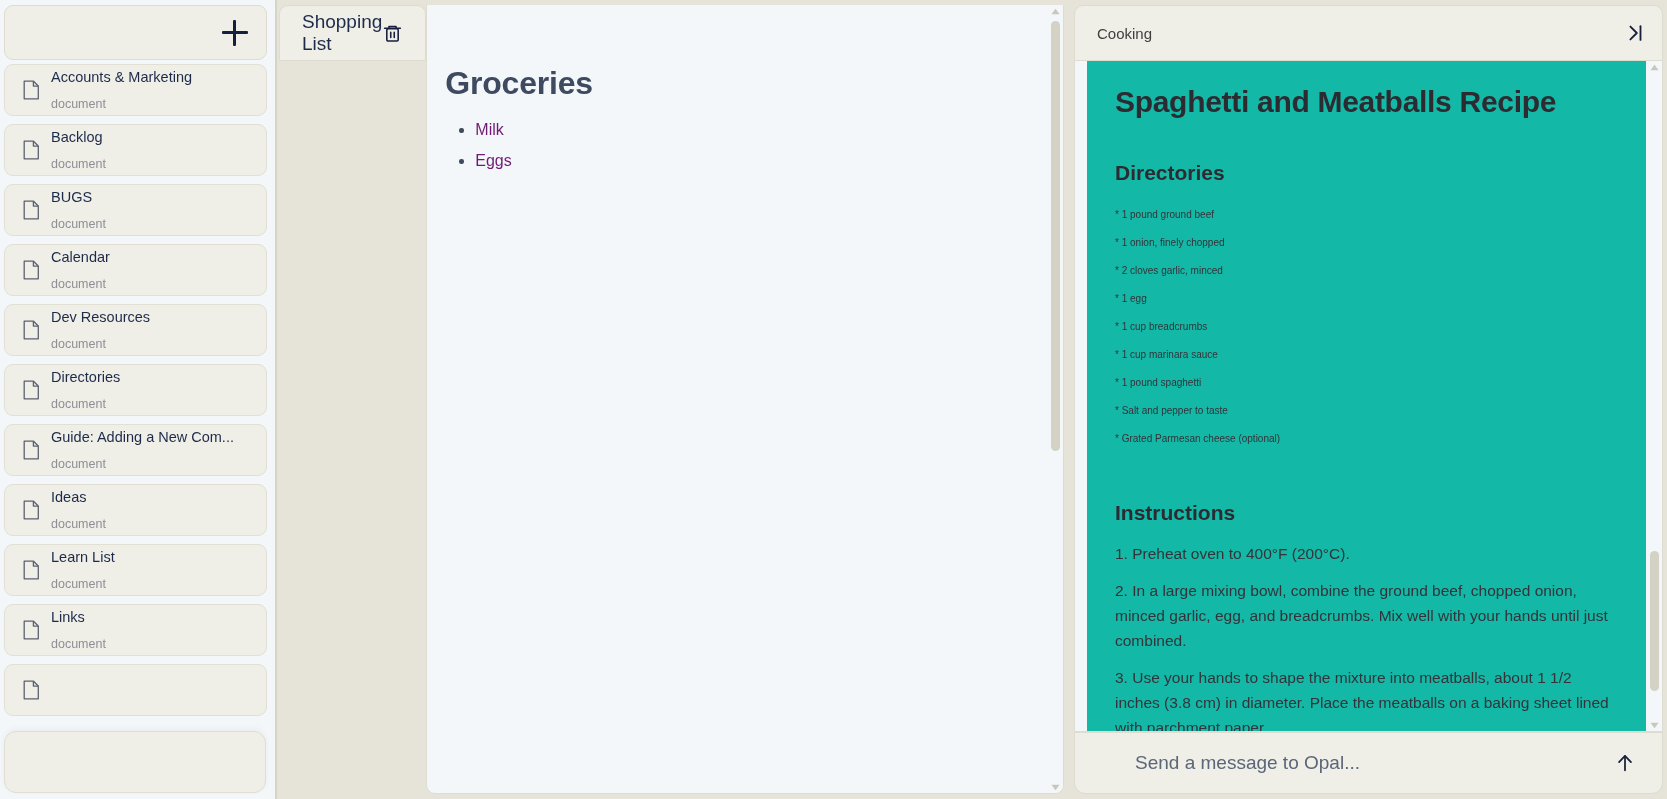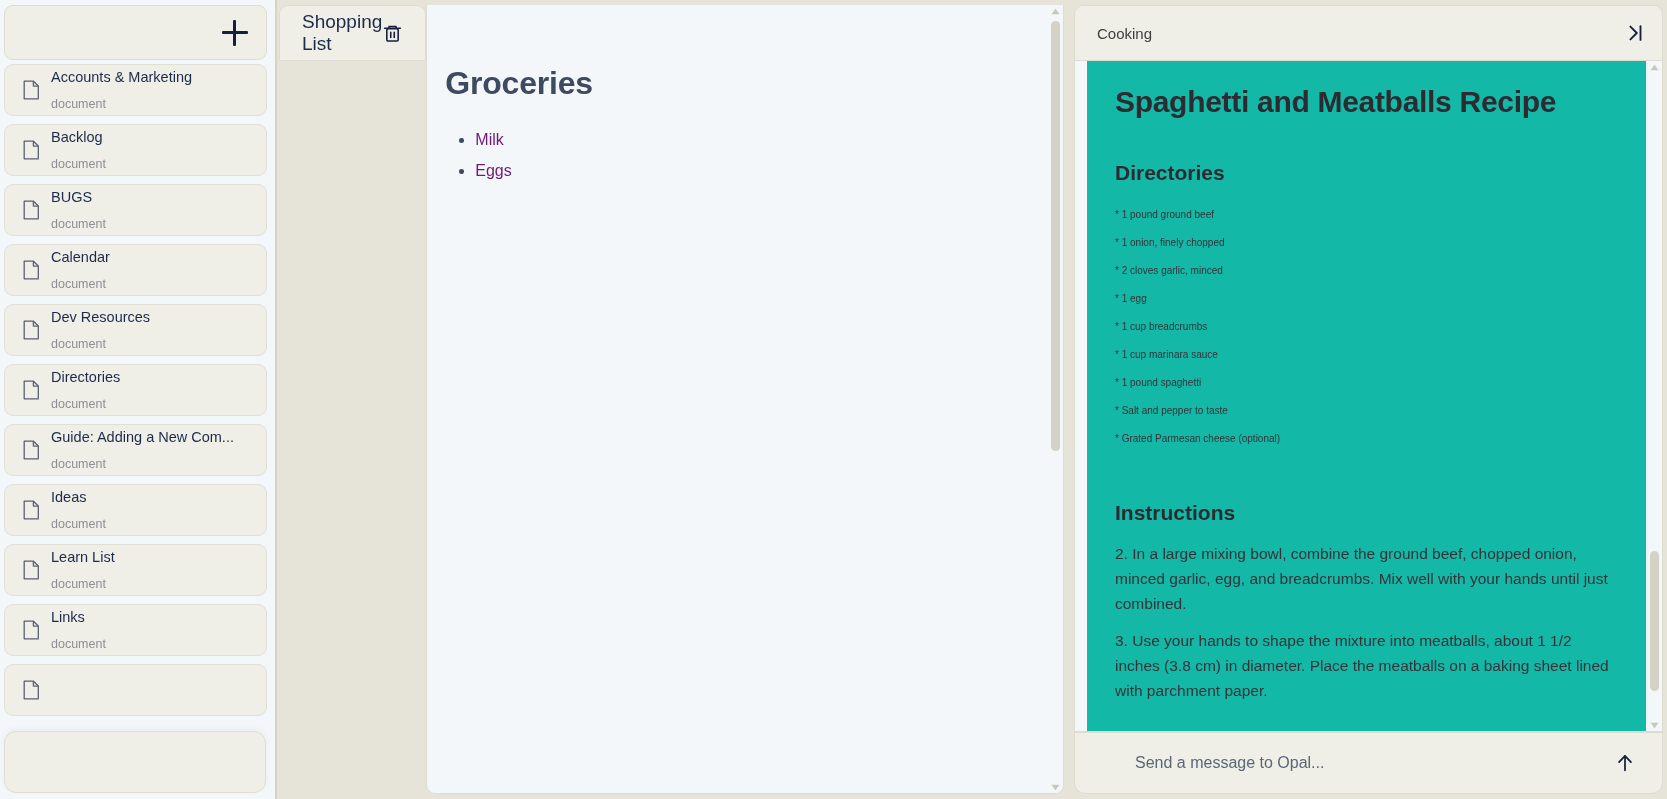--- a/index.html
+++ b/index.html
@@ -150,21 +150,21 @@
 
   .doc-content {
     padding: 60px 0 0 18px;
   }
 
   .doc-h1 {
     font-size: 32px;
     font-weight: bold;
     color: #3d4a5f;
     letter-spacing: -0.2px;
-    margin-bottom: 22px;
+    margin-bottom: 12px;
   }
 
   .doc-ul { list-style: none; padding-left: 30px; }
   .doc-ul li {
     font-size: 16px;
     color: #701a75;
     line-height: 31px;
     position: relative;
   }
   .doc-ul li::before {
@@ -285,21 +285,21 @@
     padding: 0 22px 0 60px;
     position: relative;
     z-index: 5;
   }
 
   .chat-input {
     border: none;
     background: transparent;
     outline: none;
     font-family: "Liberation Sans", sans-serif;
-    font-size: 16px;
+    font-size: 19px;
     color: #3c4a63;
     flex: 1 1 auto;
   }
   .chat-input::placeholder { color: #5b6678; }
 
   .send-btn { cursor: pointer; display: flex; align-items: center; padding: 4px; }
 </style>
 </head>
 <body>
 
@@ -512,20 +512,21 @@
               <div class="msg-line">* 2 cloves garlic, minced</div>
               <div class="msg-line">* 1 egg</div>
               <div class="msg-line">* 1 cup breadcrumbs</div>
               <div class="msg-line">* 1 cup marinara sauce</div>
               <div class="msg-line">* 1 pound spaghetti</div>
               <div class="msg-line">* Salt and pepper to taste</div>
               <div class="msg-line">* Grated Parmesan cheese (optional)</div>
             </div>
           <div class="msg-h2">Instructions</div>
           <div>
+              <div class="instr-p">1. Preheat oven to 400°F (200°C).</div>
               <div class="instr-p">2. In a large mixing bowl, combine the ground beef, chopped onion, minced garlic, egg, and breadcrumbs. Mix well with your hands until just combined.</div>
               <div class="instr-p">3. Use your hands to shape the mixture into meatballs, about 1 1/2 inches (3.8 cm) in diameter. Place the meatballs on a baking sheet lined with parchment paper.</div>
             </div>
         </div>
       </div>
 
       <div class="sb-track">
         <div class="sb-arrow">
           <svg width="9" height="7" viewBox="0 0 10 7">
               <path d="M5 0.5 L9.5 6.5 L0.5 6.5 Z" fill="#c9c7ba"></path>

